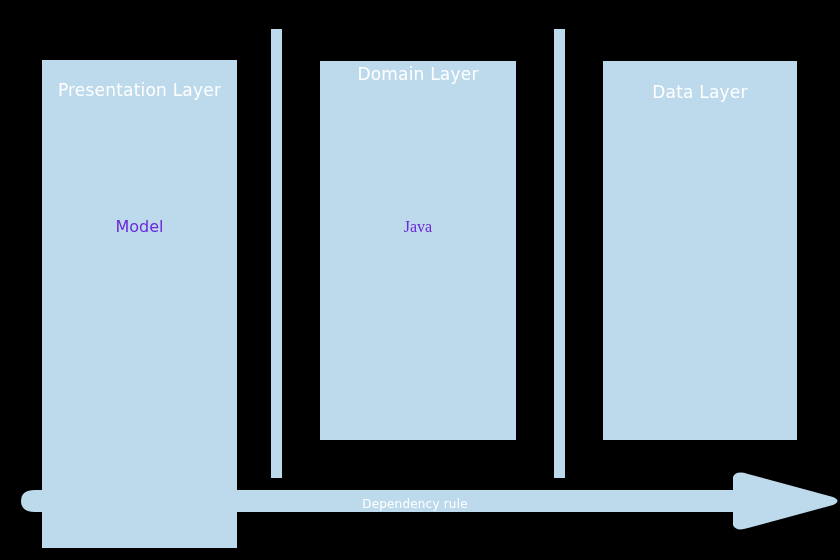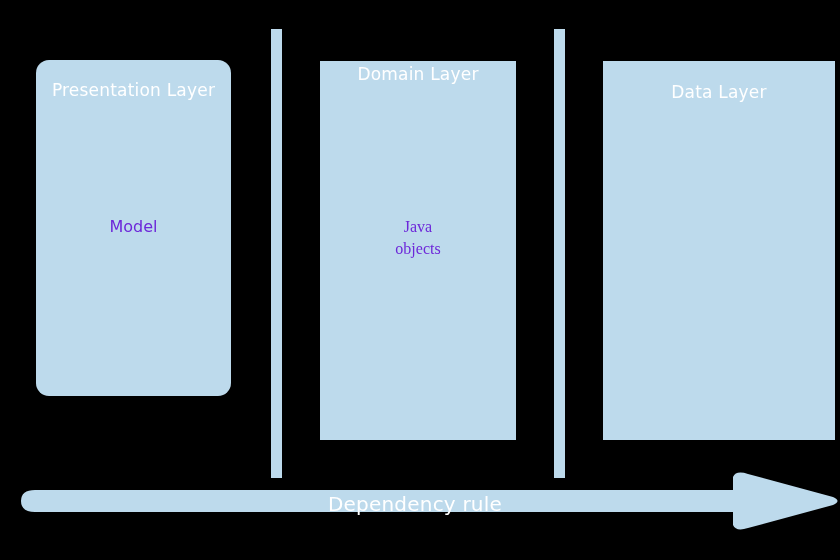--- a/index.html
+++ b/index.html
@@ -60,51 +60,50 @@
   .dependency-arrow svg {
     display: block;
   }
   .arrow-label {
     position: absolute;
     left: 0;
     top: 494px;
     width: 830px;
     text-align: center;
     color: #ffffff;
-    font-size: 20px;
+    font-size: 12px;
     line-height: 20px;
     letter-spacing: 0.2px;
     pointer-events: none;
   }
 </style>
 </head>
 <body>
 
 <div id="canvas">
 
-  <div class="layer-box" style="left:36px; top:60px; width:195px; height:336px;border-radius:13px;">
+  <div class="layer-box" style="left:42px; top:60px; width:195px; height:488px;">
     <div class="layer-title" style="top:20px;">Presentation Layer</div>
     <div class="layer-body" style="top:156px;">
       <span>Model</span>
     </div>
   </div>
 
   <div class="separator-bar" style="left:271px; top:29px; width:11px; height:449px;"></div>
 
   <div class="layer-box" style="left:320px; top:61px; width:196px; height:379px;">
     <div class="layer-title" style="top:3px;">Domain Layer</div>
     <div class="layer-body" style="top:155px;font-family:Liberation Serif, serif;">
       <span>Java</span>
-      <span>objects</span>
     </div>
   </div>
 
   <div class="separator-bar" style="left:554px; top:29px; width:11px; height:449px;"></div>
 
-  <div class="layer-box" style="left:603px; top:61px; width:232px; height:379px;">
+  <div class="layer-box" style="left:603px; top:61px; width:194px; height:379px;">
     <div class="layer-title" style="top:21px;">Data Layer</div>
     <div class="layer-body" style="top:155px;">
     </div>
   </div>
 
   <div class="dependency-arrow">
     <svg width="840" height="70" viewBox="0 0 840 70" xmlns="http://www.w3.org/2000/svg">
       <path d="M 35 20
                L 733 20
                L 733 7

